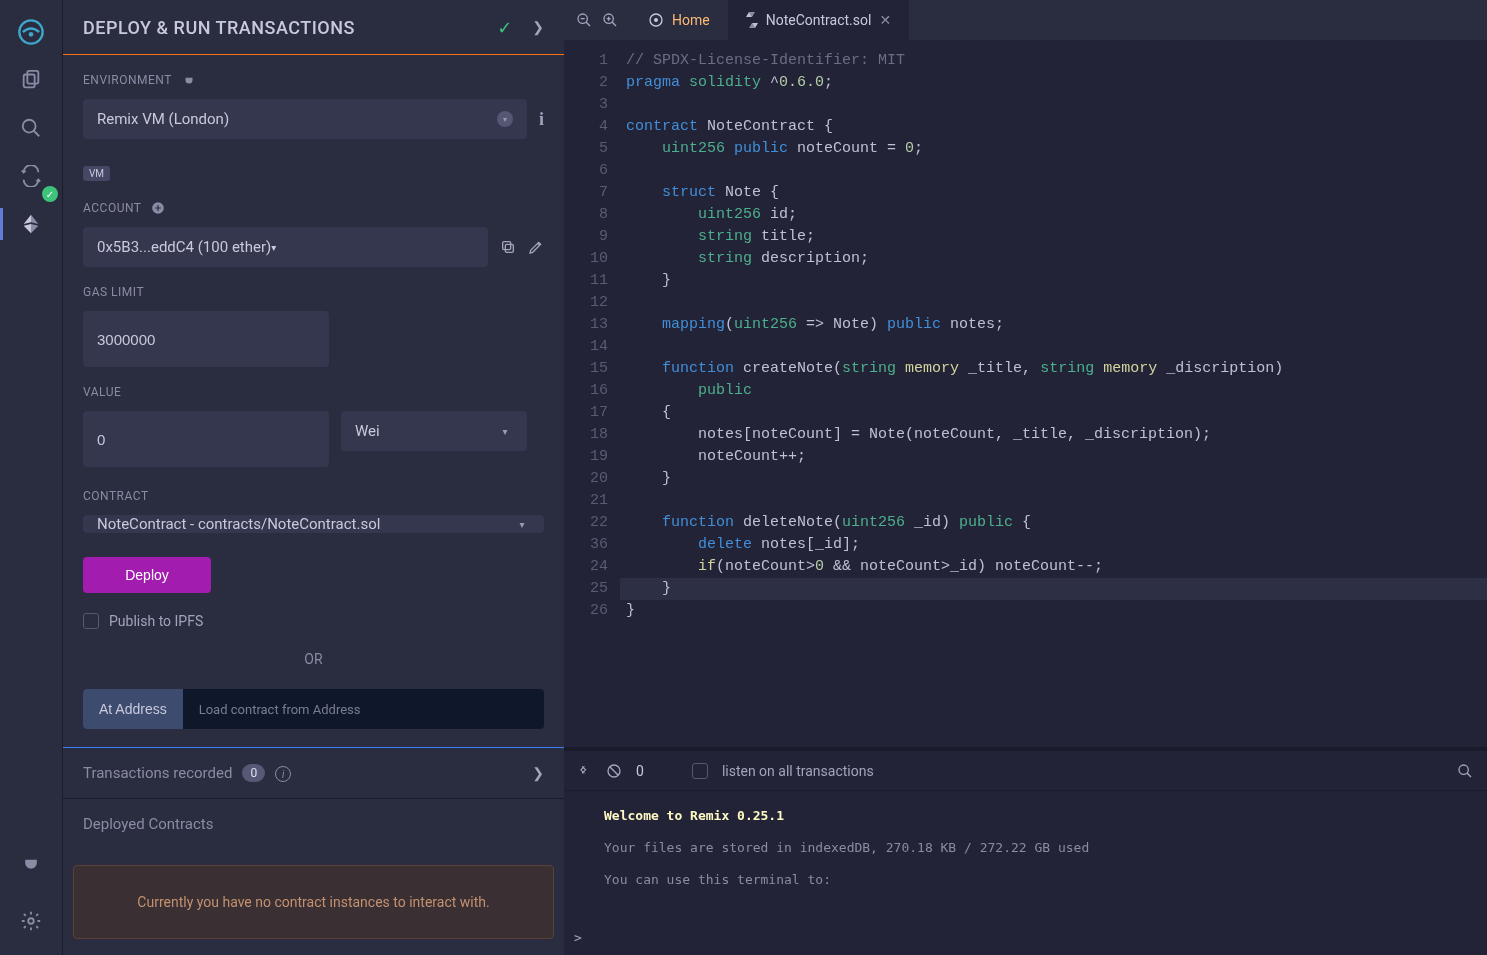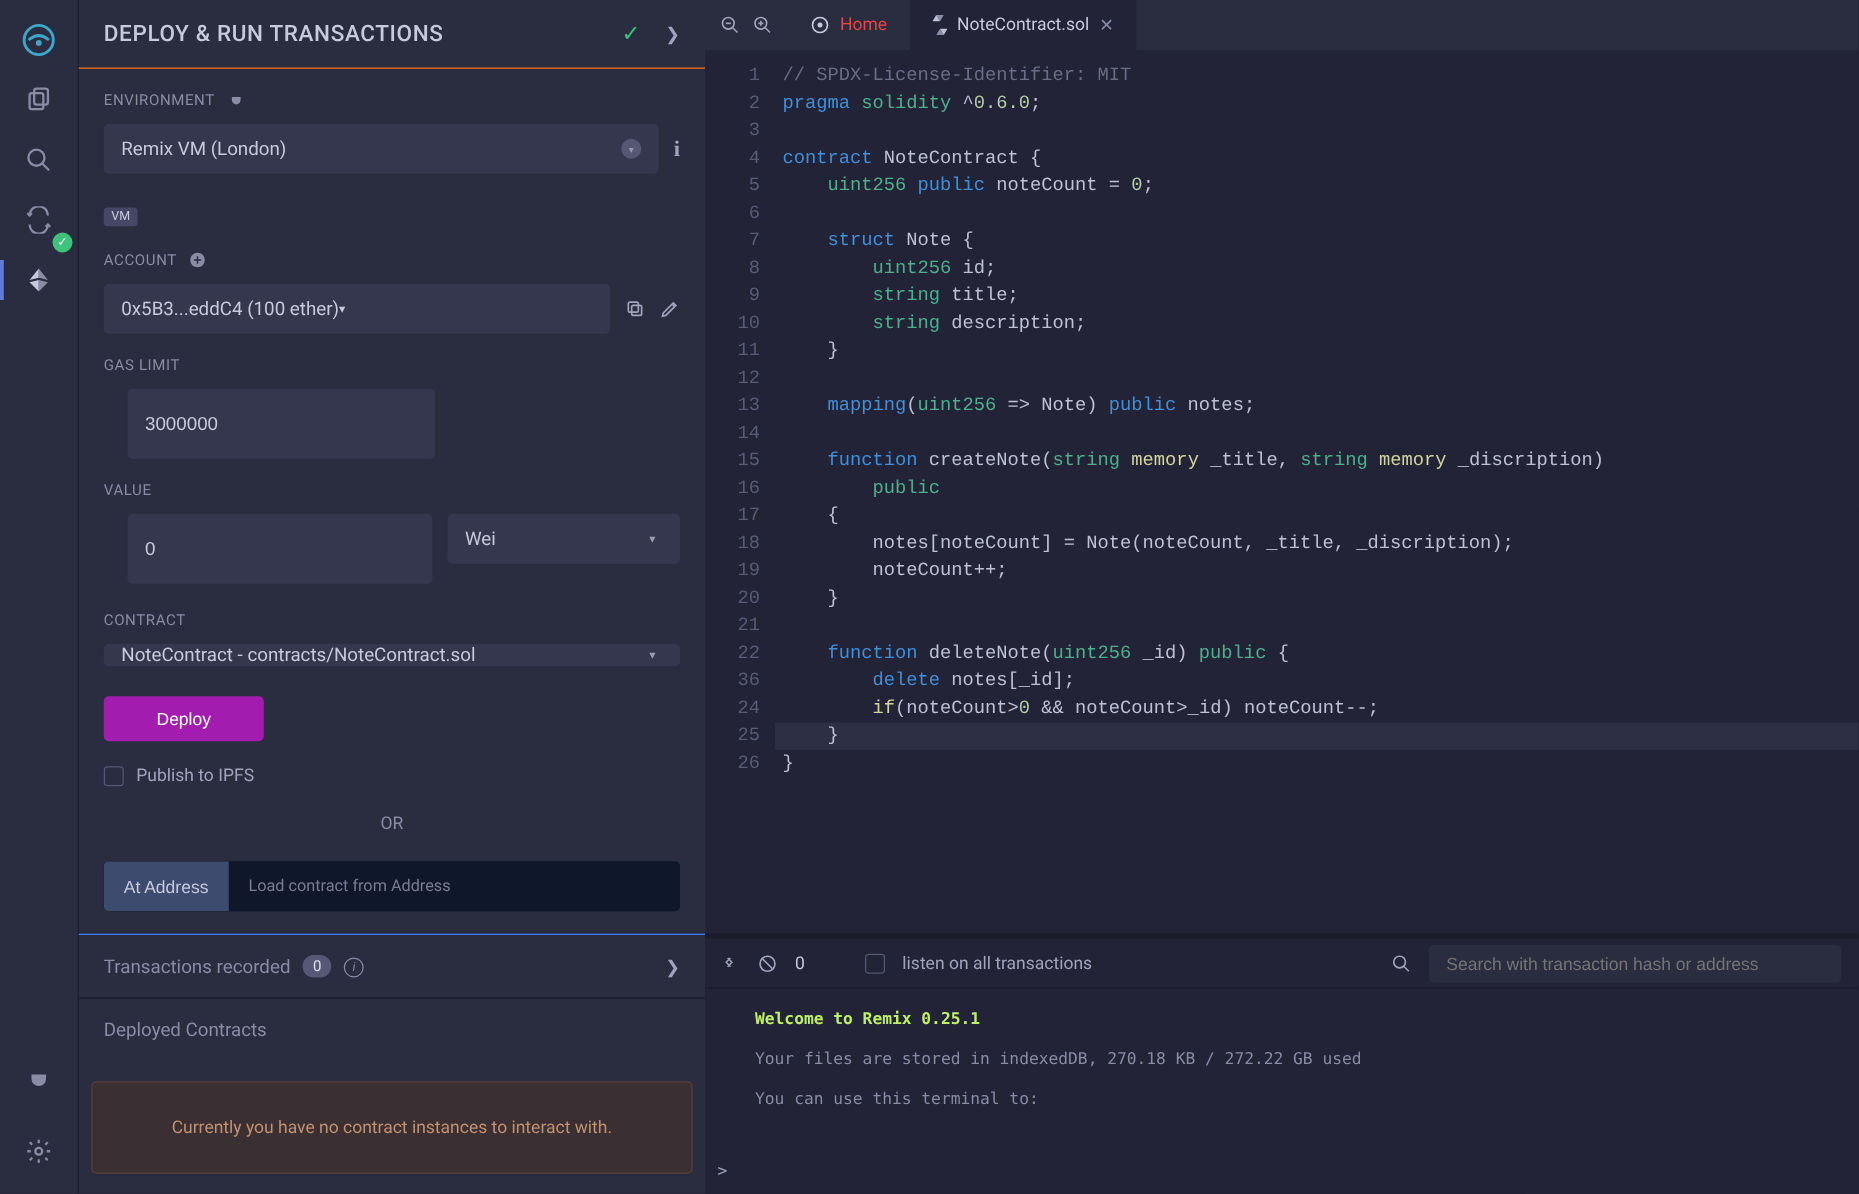--- a/index.html
+++ b/index.html
@@ -130,21 +130,20 @@
 
   .input-box {
     background:#35374f;
     border:none;
     border-radius:4px;
     height:56px;
     padding:0 14px;
     color:#c8c9dd;
     font-size:15px;
     outline:none;
-    margin-left:19px;
   }
   .input-box.short { width:246px;}
   .value-row { display:flex; gap:12px;}
   .value-row .faux-select { width:186px; flex:none;}
 
   .deploy-btn {
     background:#a21caf;
     color:#fff;
     border:none;
     border-radius:4px;
@@ -223,21 +222,21 @@
     display:flex;
     align-items:center;
     background:#2a2c3f;
     gap:0;
   }
   .tab-bar .zoom-icons { display:flex; gap:10px; padding:0 12px; align-items:center;}
   .tab {
     height:100%;
     padding:0 18px;
     display:flex;align-items:center;gap:8px;
-    color:#ef4444;
+    color:#fdba74;
     font-size:14px;
     cursor:pointer;
   }
   .tab.active { background:#222336; color:#c8c9dd;}
   .tab .close-x { color:#8a8ba5; font-size:14px; cursor:pointer;}
 
   
   .editor {
     flex:1;
     display:flex;
@@ -304,21 +303,21 @@
   }
   .term-body {
     flex:1;
     padding:14px 40px;
     font-family:"SF Mono", Consolas, monospace;
     font-size:13px;
     line-height:22px;
     color:#8a8ba5;
     position:relative;
   }
-  .term-welcome { color:#bef264; font-weight:600;}
+  .term-welcome { color:#fef9c3; font-weight:600;}
   .term-prompt {
     position:absolute;
     left:10px;bottom:6px;
     color:#a2a3bd;
   }
 
   
   .svg-icon { display:inline-flex; }
 </style>
 </head>
@@ -573,21 +572,20 @@
       <div style="width:20px"></div>
       <div class="term-checkbox"></div>
       <span>listen on all transactions</span>
       <div class="spacer"></div>
       <span class="svg-icon">
         <svg width="16" height="16" viewBox="0 0 24 24" fill="none" stroke="#a2a3bd" stroke-width="2">
             <circle cx="10" cy="10" r="7"></circle>
             <line x1="15" y1="15" x2="21" y2="21"></line>
           </svg>
       </span>
-      <input class="term-search" placeholder="Search with transaction hash or address" style="">
     </div>
     <div class="term-body">
       <div class="term-welcome">Welcome to Remix 0.25.1</div>
       <div style="height:10px"></div>
       <div>Your files are stored in indexedDB, 270.18 KB / 272.22 GB used</div>
       <div style="height:10px"></div>
       <div>You can use this terminal to:</div>
       <div class="term-prompt">&gt;</div>
     </div>
   </div>

